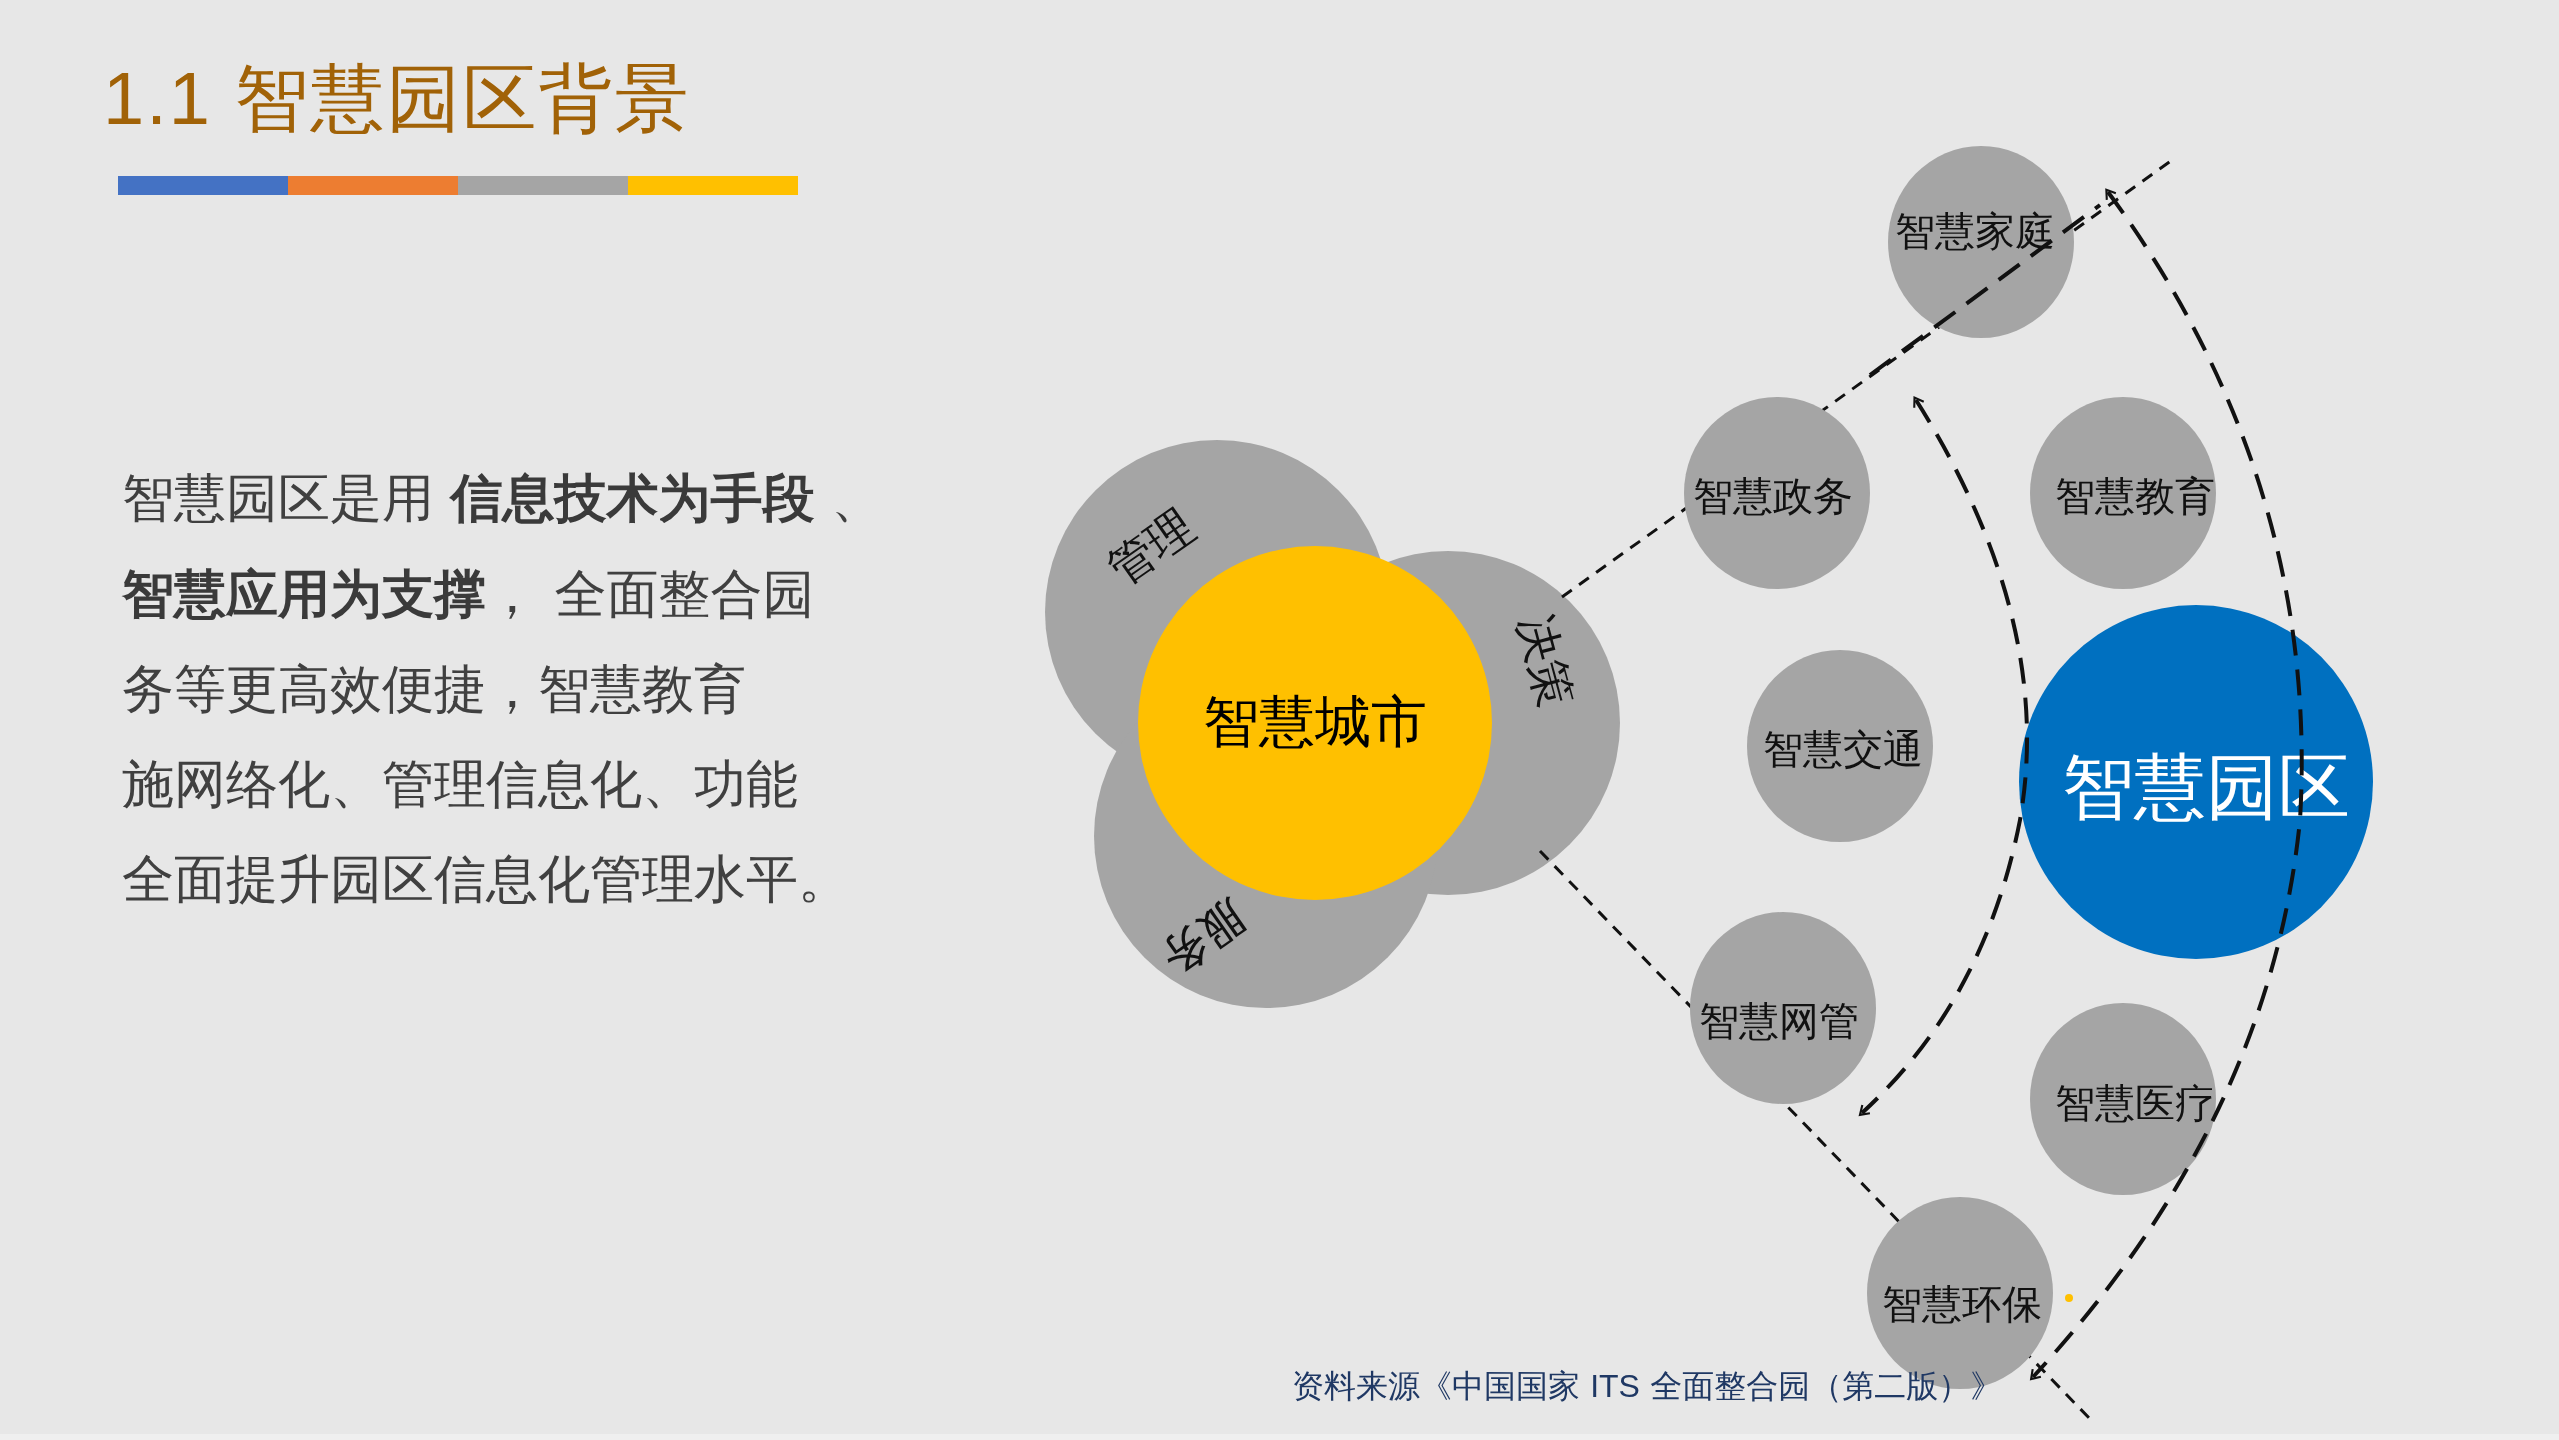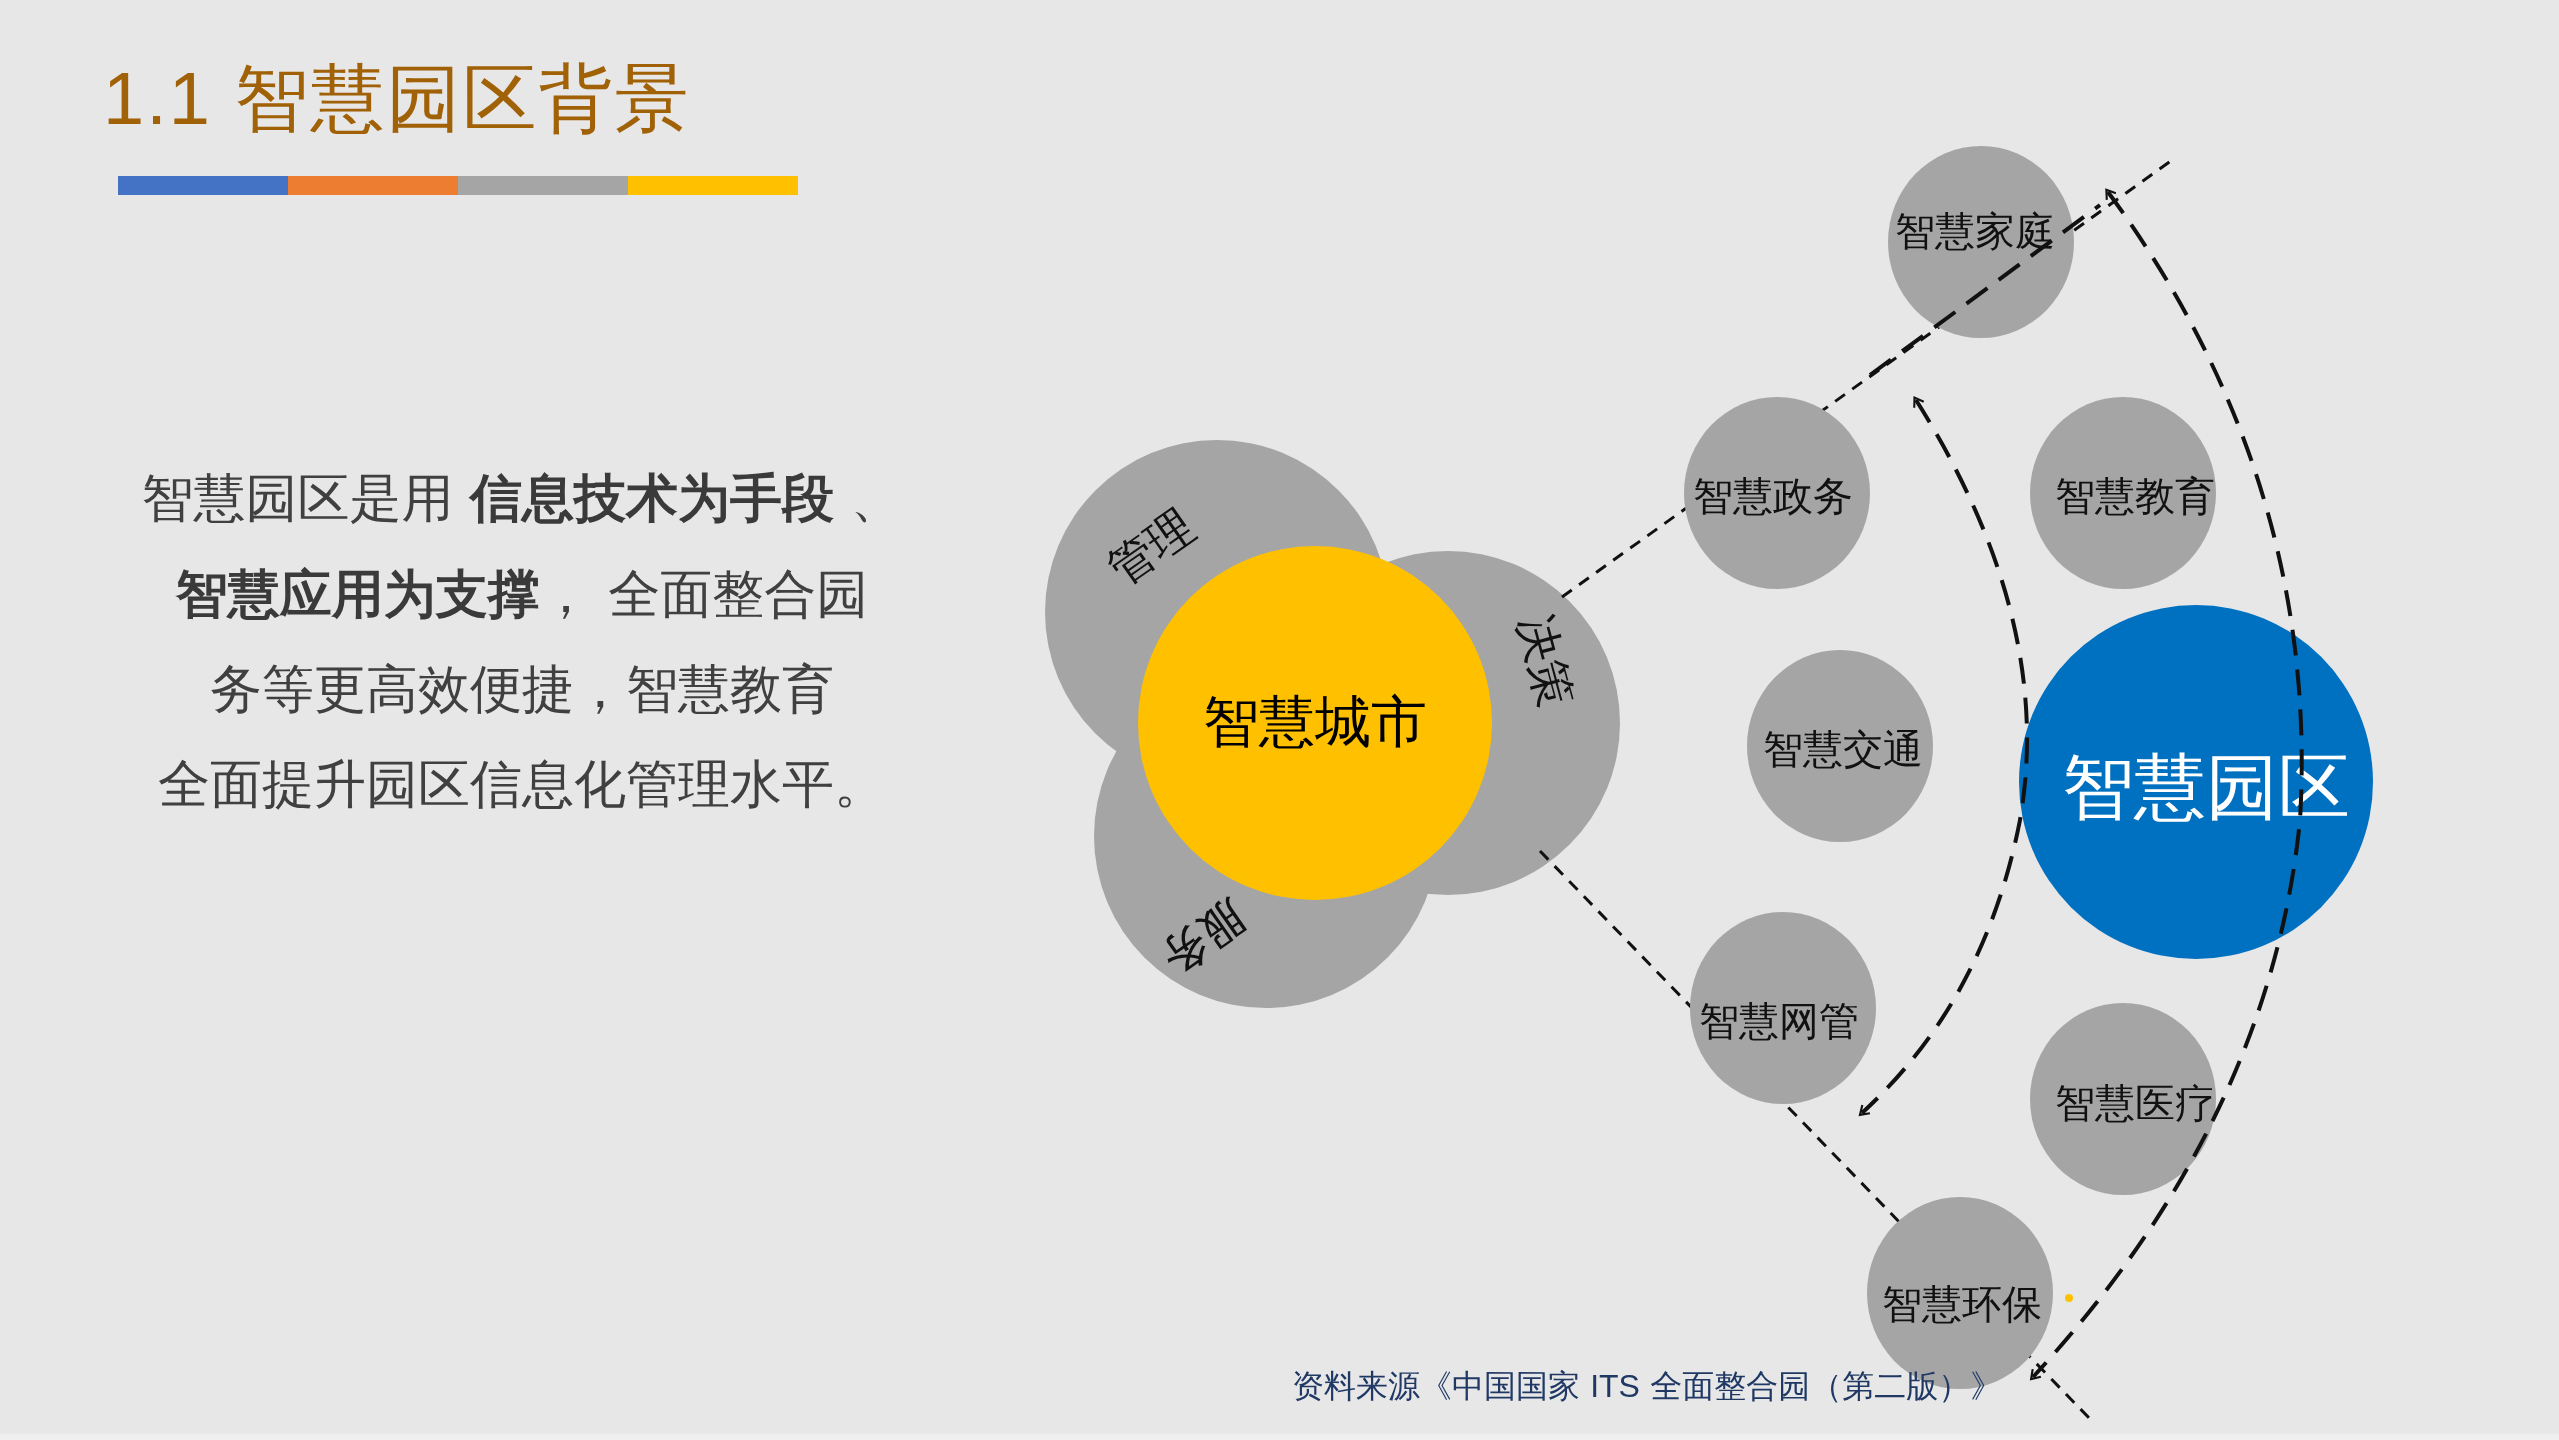--- a/index.html
+++ b/index.html
@@ -15,21 +15,21 @@
     font-size: 74px; color: #a16207; letter-spacing: 2px;
     white-space: nowrap; line-height: 1;
   }
   .bars { position: absolute; left: 118px; top: 176px; height: 19px; display: flex; }
   .bar { width: 170px; height: 19px; }
   .para {
     position: absolute; left: 122px; top: 450px; width: 800px;
     font-size: 52px; color: #404040; line-height: 95px;
     font-family: "DejaVu Serif", "Liberation Serif", serif;
   }
-  .para .line { display: block; white-space: nowrap; text-align: center; }
+  .para .line { display: block; white-space: nowrap; }
   .para b { font-weight: bold; color: #3a3a3a; }
   svg.diagram { position: absolute; left: 0; top: 0; }
   .source {
     position: absolute; left: 1292px; top: 1365px;
     font-size: 32px; color: #1f3864; white-space: nowrap;
   }
   .source .its { font-family: "Liberation Sans", "DejaVu Sans", sans-serif; margin-top: 36px; }
   .bottom-strip { position: absolute; left: 0; top: 1434px; width: 2559px; height: 6px; background: #efefef; }
 </style>
 </head>
@@ -45,20 +45,21 @@
 </div>
 
 <div class="para">
   <span class="line">
     <span>智慧园区是用 </span><b>信息技术为手段</b><span> 、</span>
   </span>
   <span class="line">
     <b>智慧应用为支撑</b><span>，  全面整合园</span>
   </span>
   <span class="line">务等更高效便捷，智慧教育</span>
+  <span class="line">施网络化、管理信息化、功能</span>
   <span class="line">全面提升园区信息化管理水平。</span>
 </div>
 
 <svg class="diagram" width="2559" height="1440" viewBox="0 0 2559 1440" font-family="DejaVu Serif, Liberation Serif, serif">
   <defs>
     <marker id="arrowhead" viewBox="0 0 20 20" refX="10" refY="10" markerWidth="14" markerHeight="14" orient="auto-start-reverse" markerUnits="userSpaceOnUse">
       <path d="M2,2 L14,10 L2,18" fill="none" stroke="#111" stroke-width="3"></path>
     </marker>
   </defs>
 

